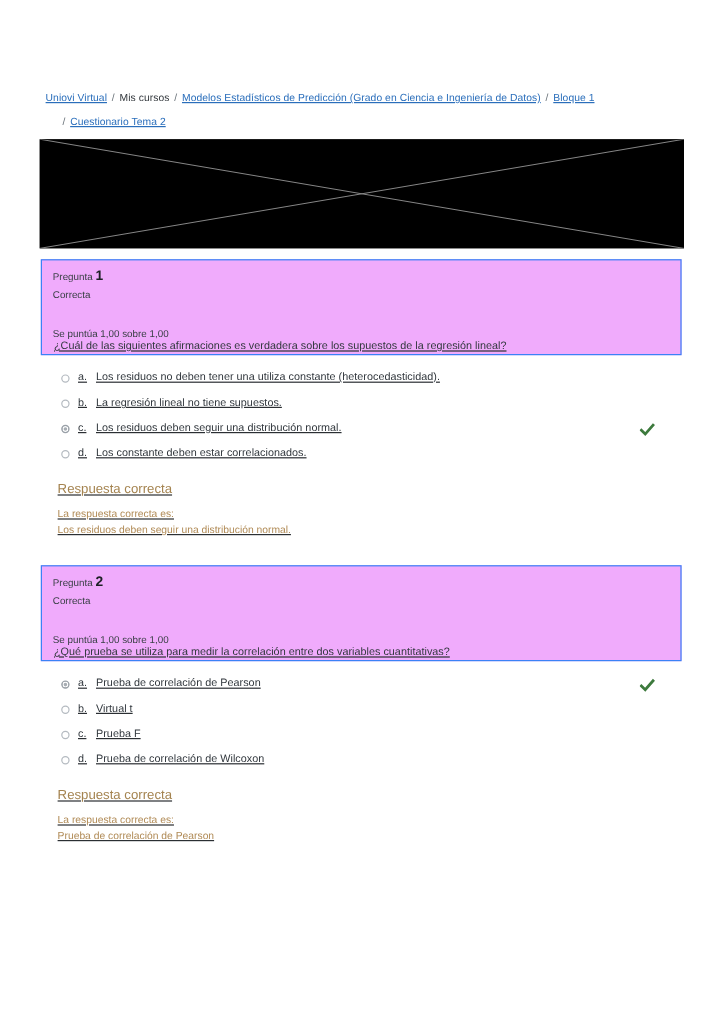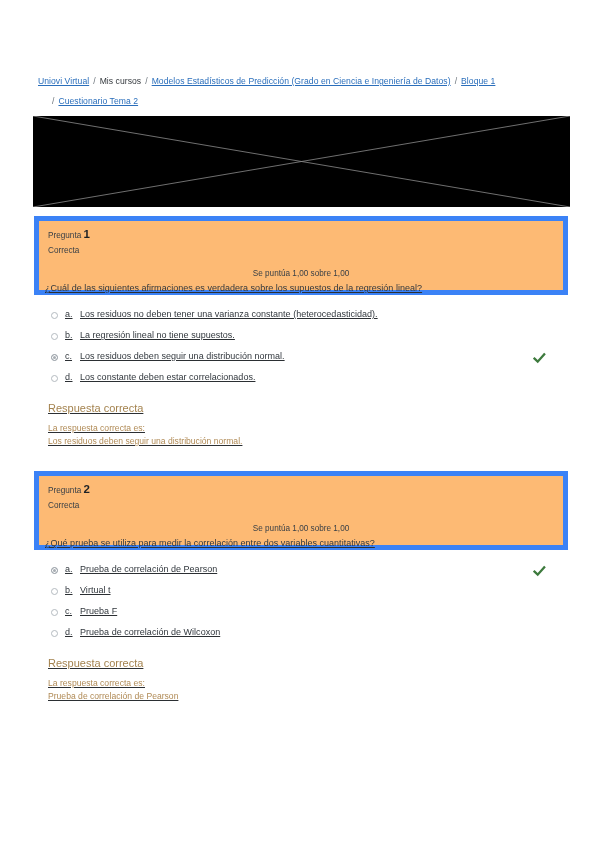--- a/index.html
+++ b/index.html
@@ -70,22 +70,22 @@
     display: block;
     width: 100%;
     height: 100%;
   }
 
   
   .qcard {
     position: absolute;
     left: 34px;
     width: 534px;
-    background: #fdba74;
-    border: 5px solid #3b82f6;
+    background: #f0abfc;
+    border: 1px solid #3b82f6;
     box-sizing: border-box;
   }
   .qcard-inner {
     padding: 7px 9px 9px 9px;
   }
   .q-no {
     font-size: 8.2px;
     color: #3a4046;
     line-height: 13px;
     margin-bottom: 2px;
@@ -98,22 +98,21 @@
   }
   .q-state {
     font-size: 8.2px;
     color: #3a4046;
     line-height: 14px;
   }
   .q-grade {
     font-size: 8.2px;
     color: #3a4046;
     line-height: 14px;
-    margin-top: 9px;
-    text-align: center;
+    margin-top: 19px;
   }
 
   
   .qbody {
     position: absolute;
     left: 34px;
     width: 534px;
     text-decoration: underline;
   }
   .qtext {
@@ -218,21 +217,21 @@
     </div>
   </div>
 
   <div class="qbody" style="top:281px;">
     <div class="qtext">¿Cuál de las siguientes afirmaciones es verdadera sobre los supuestos de la regresión lineal?</div>
 
     <div class="answers">
       <div class="ans-row">
         <span class="radio"></span>
         <span class="ans-letter">a.</span>
-        <span class="ans-text">Los residuos no deben tener una varianza constante (heterocedasticidad).</span>
+        <span class="ans-text">Los residuos no deben tener una utiliza constante (heterocedasticidad).</span>
       </div>
       <div class="ans-row">
         <span class="radio"></span>
         <span class="ans-letter">b.</span>
         <span class="ans-text">La regresión lineal no tiene supuestos.</span>
       </div>
       <div class="ans-row">
         <span class="radio checked"></span>
         <span class="ans-letter">c.</span>
         <span class="ans-text">Los residuos deben seguir una distribución normal.</span>

